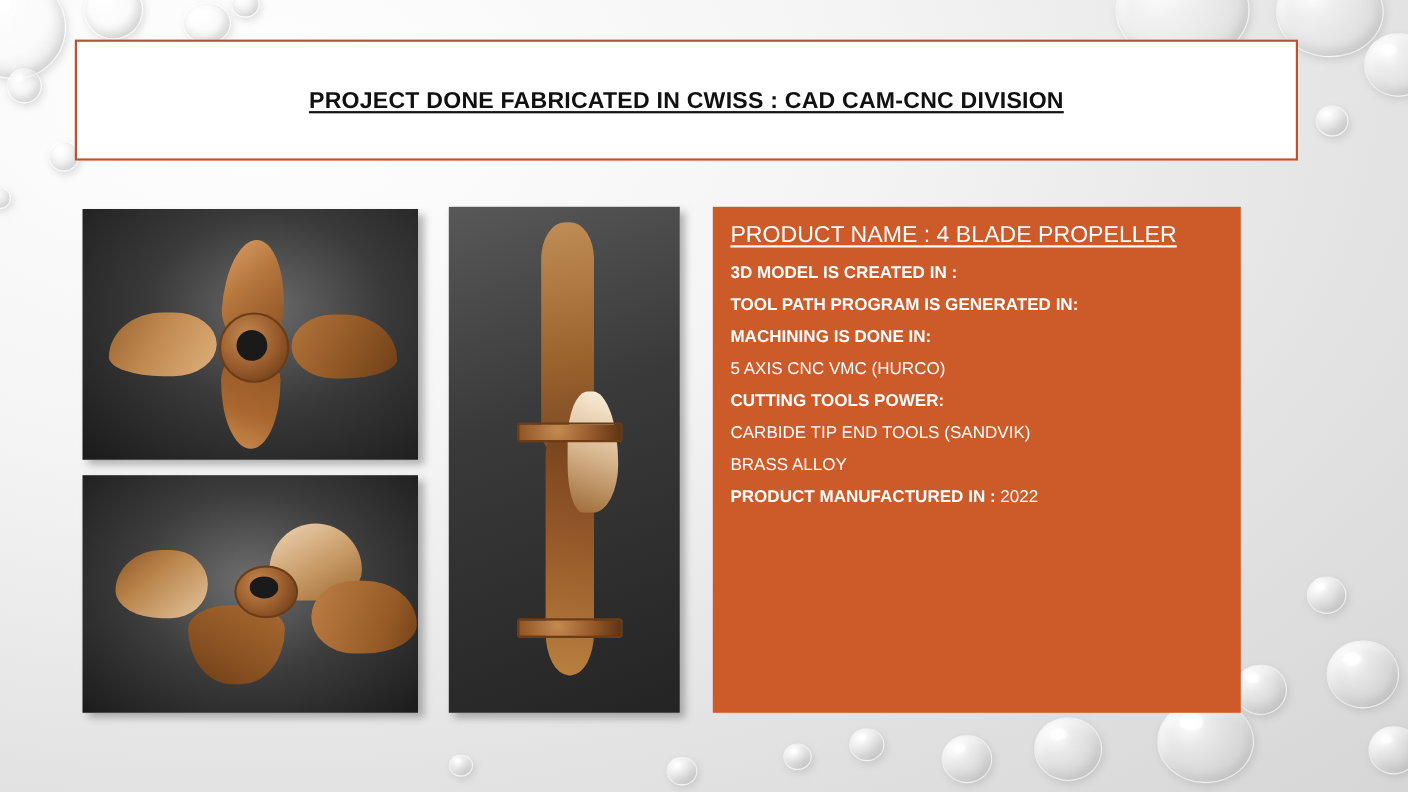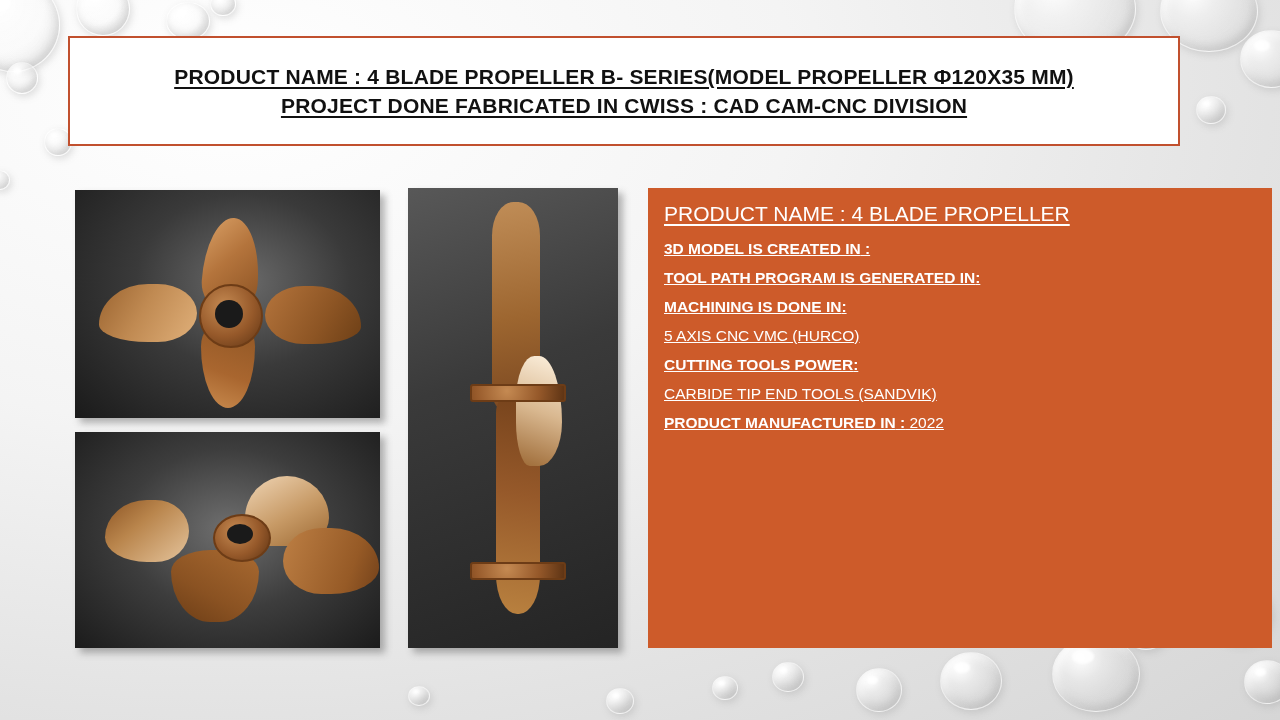--- a/index.html
+++ b/index.html
@@ -117,41 +117,40 @@
     position: absolute;
     border-radius: 50%;
     background: #1a1a1a;
   }
 
   
   .info-panel {
     position: absolute;
     left: 648px;
     top: 188px;
-    width: 624px;
+    width: 480px;
     height: 460px;
     background: #cd5b2a;
     box-sizing: border-box;
     padding: 14px 16px 10px 16px;
     color: #ffffff;
   }
   .info-title {
     font-size: 21px;
     font-weight: normal;
     text-decoration: underline;
     text-underline-offset: 3px;
     margin-bottom: 12px;
     white-space: nowrap;
   }
   .info-row {
     font-size: 15.5px;
     line-height: 21px;
     margin-bottom: 8px;
     white-space: nowrap;
-    text-decoration: underline;
   }
   .info-row.bold {
     font-weight: bold;
   }
   .info-row .val {
     font-weight: normal;
     margin-top: 36px;
   }
 </style>
 </head>
@@ -178,21 +177,20 @@
   <div class="drop" style="left:1052px; top:636px; width:86px; height:74px;"></div>
   <div class="drop" style="left:940px; top:652px; width:60px; height:56px;"></div>
   <div class="drop" style="left:856px; top:668px; width:44px; height:42px;"></div>
   <div class="drop" style="left:772px; top:662px; width:30px; height:28px;"></div>
   <div class="drop" style="left:712px; top:676px; width:24px; height:22px;"></div>
   <div class="drop" style="left:606px; top:688px; width:26px; height:24px;"></div>
   <div class="drop" style="left:408px; top:686px; width:20px; height:18px;"></div>
   <div class="drop" style="left:1244px; top:660px; width:44px; height:42px;"></div>
 
   <div class="title-box">
-    <div class="title-line">PRODUCT NAME : 4 BLADE PROPELLER B- SERIES(MODEL PROPELLER Ф120X35 MM)</div>
     <div class="title-line">PROJECT DONE FABRICATED IN CWISS : CAD CAM-CNC DIVISION</div>
   </div>
 
   <div class="img-frame" id="img-top-left">
     <div class="blade" style="left:128px; top:28px; width:56px; height:92px; transform: rotate(4deg); border-radius:50% 50% 40% 40% / 70% 70% 30% 30%;"></div>
     <div class="blade" style="left:190px; top:96px; width:96px; height:58px; border-radius:40% 50% 50% 40% / 50% 70% 30% 50%; background: linear-gradient(120deg,#b4743c 0%, #8d5524 60%, #6d3f16 100%);"></div>
     <div class="blade" style="left:126px; top:130px; width:54px; height:88px; border-radius:40% 40% 50% 50% / 30% 30% 70% 70%; background: linear-gradient(200deg,#8d5524 0%, #a9662f 60%, #c98b4e 100%);"></div>
     <div class="blade" style="left:24px; top:94px; width:98px; height:58px; border-radius:50% 40% 40% 50% / 70% 50% 50% 30%; background: linear-gradient(300deg,#e0b07a 0%, #c08a52 55%, #9b6430 100%);"></div>
     <div class="hub" style="left:124px; top:94px; width:60px; height:60px;"></div>
     <div class="hub-hole" style="left:140px; top:110px; width:28px; height:28px;"></div>
@@ -233,19 +231,22 @@
       <span>5 AXIS CNC  VMC (HURCO)</span>
     </div>
 
     <div class="info-row bold">
       <span>CUTTING TOOLS POWER</span><span>:</span>
     </div>
     <div class="info-row">
       <span>CARBIDE TIP END TOOLS (SANDVIK)</span>
     </div>
 
+    <div class="info-row">
+      <span>BRASS ALLOY</span>
+    </div>
 
     <div class="info-row bold">
       <span>PRODUCT MANUFACTURED IN</span><span> :</span><span class="val"> 2022</span>
     </div>
   </div>
 
 </div>
 
 </body></html>

